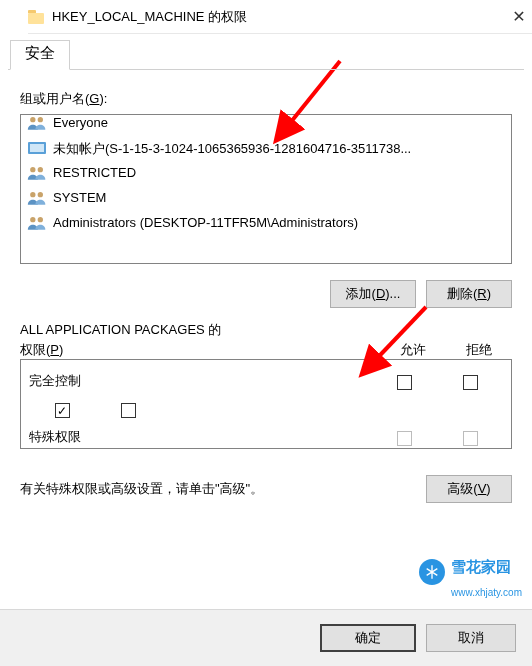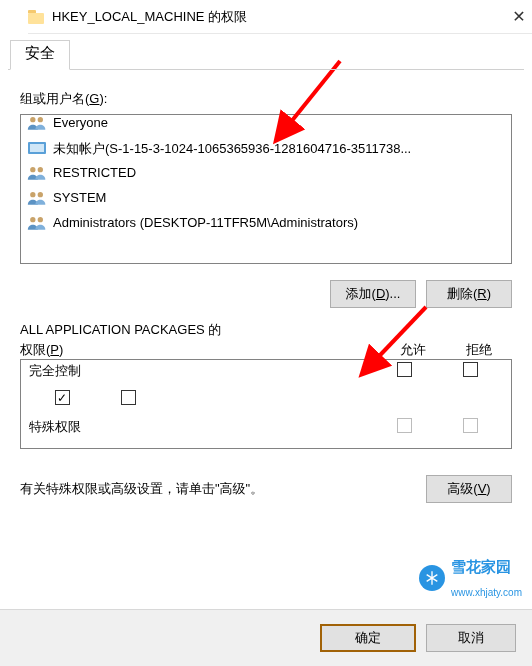--- a/index.html
+++ b/index.html
@@ -20,34 +20,34 @@
   .list-item { display: flex; align-items: flex-start; height: 25px; padding: 0 6px; white-space: nowrap; overflow: hidden; text-overflow: ellipsis; }
   .list-item.selected { background: #0078d7; color: #fff; }
   .user-icon { width: 20px; height: 16px; margin-right: 6px; flex-shrink: 0; }
   .user-icon svg { width: 20px; height: 16px; display: block; }
   .btn-row { display: flex; justify-content: flex-end; gap: 10px; margin: 16px 0 12px; }
   .win-btn { height: 28px; min-width: 86px; padding: 0 12px; background: #e1e1e1; border: 1px solid #adadad; font-size: 13px; cursor: pointer; }
   .perm-header { display: flex; align-items: flex-end; margin-top: 8px; }
   .perm-title { flex: 1; line-height: 1.5; }
   .perm-col { width: 66px; text-align: center; }
   .perm-box { border: 1px solid #828282; padding: 2px 0; }
-  .perm-row { display: flex; align-items: flex-start; height: 28px; padding: 0 8px; }
+  .perm-row { display: flex; align-items: flex-end; height: 28px; padding: 0 8px; }
   .perm-label { flex: 1; }
   .perm-cell { width: 66px; display: flex; justify-content: center; }
   .fake-check { width: 15px; height: 15px; border: 1px solid #333; background: #fff; display: inline-flex; align-items: center; justify-content: center; font-size: 12px; line-height: 1; cursor: pointer; }
   .fake-check.disabled { border-color: #bcbcbc; color: #bcbcbc; cursor: default; }
   .fake-check.checked::after { content: "✓"; }
   .note-row { display: flex; align-items: center; margin-top: 26px; gap: 12px; }
   .note-text { flex: 1; }
   .bottom-bar { position: absolute; left: 0; right: 0; bottom: 0; padding: 14px 16px; display: flex; justify-content: flex-end; gap: 10px; background: #f0f0f0; border-top: 1px solid #d8d8d8; }
   .bottom-bar .win-btn { min-width: 90px; }
-  .bottom-bar .primary { border: 2px solid #a16207; min-width: 96px; }
+  .bottom-bar .primary { border: 2px solid #404040; min-width: 96px; }
   .arrow { position: absolute; pointer-events: none; }
   .arrow svg { display: block; }
-  .watermark { position: absolute; right: 10px; bottom: 68px; display: flex; align-items: center; gap: 6px; opacity: .95; }
+  .watermark { position: absolute; right: 10px; bottom: 68px; display: flex; align-items: flex-start; gap: 6px; opacity: .95; }
   .wm-icon { width: 26px; height: 26px; border-radius: 50%; background: #1e8fe1; display: flex; align-items: center; justify-content: center; }
   .wm-icon svg { width: 16px; height: 16px; }
   .wm-text { font-size: 15px; font-weight: bold; color: #1e8fe1; line-height: 1.1; }
   .wm-url { font-size: 10px; color: #1e8fe1; margin-top: 12px; }
 </style>
 </head>
 <body>
 
 <div class="titlebar">
   <span class="folder-icon"></span>

